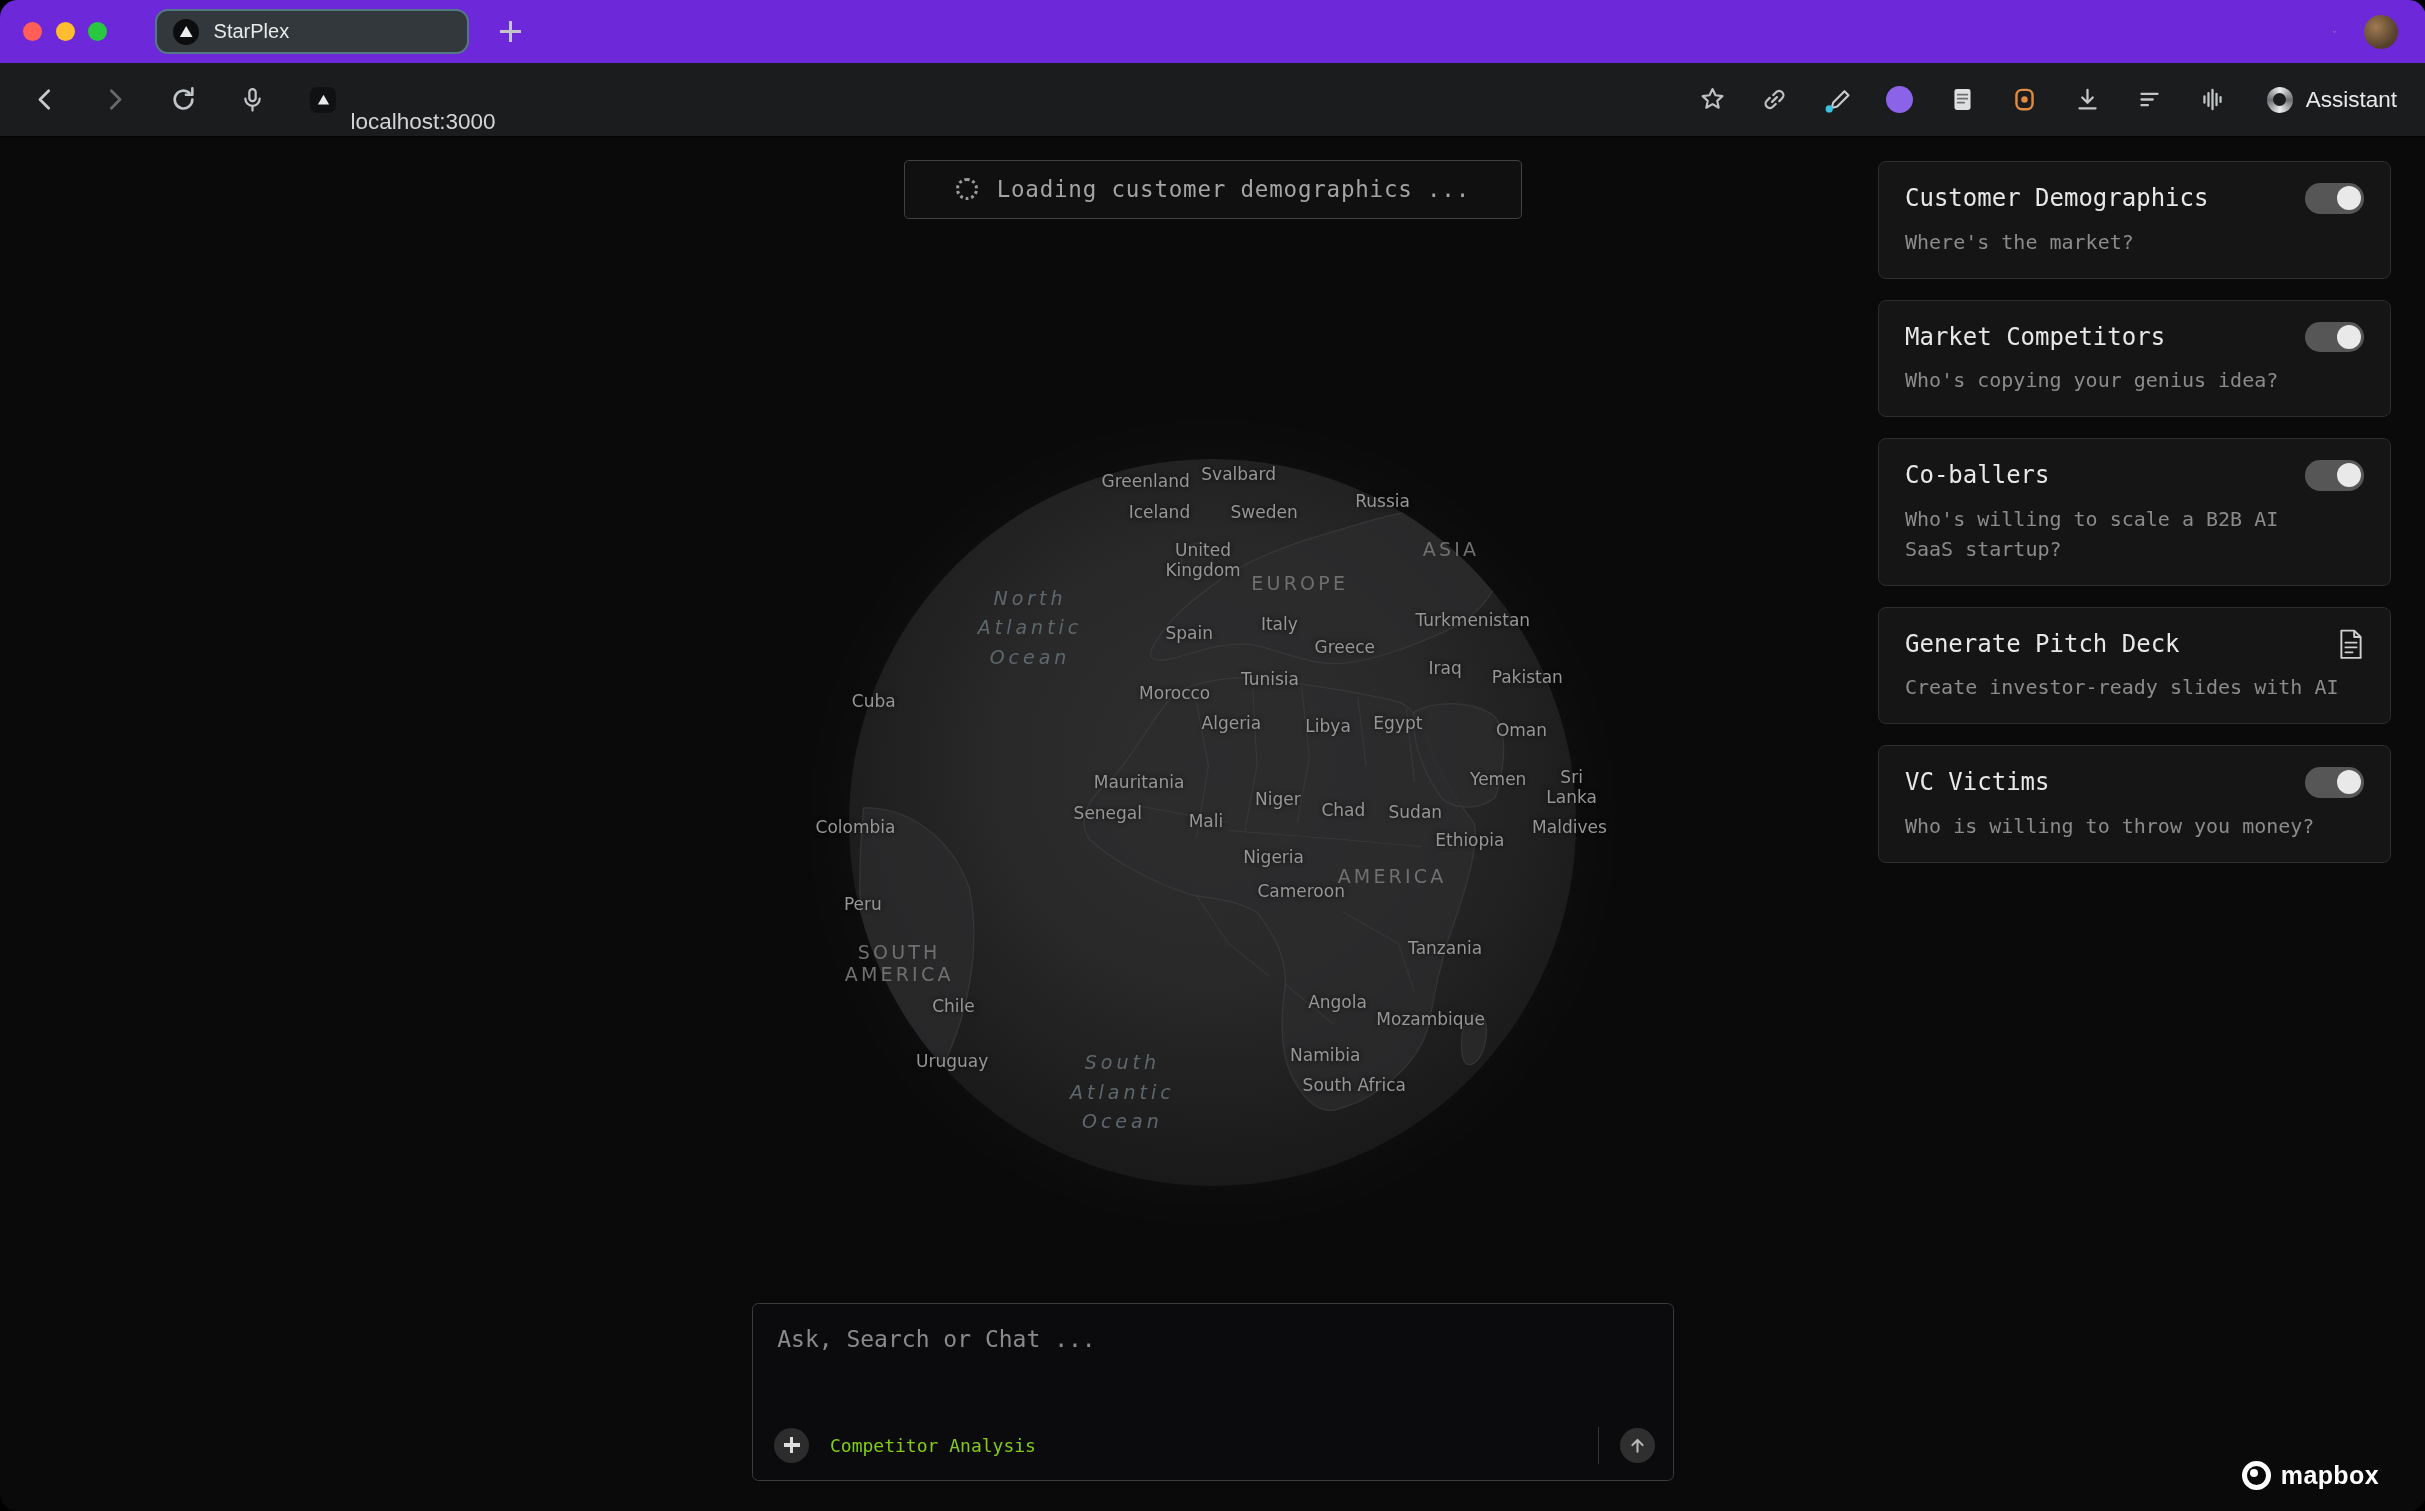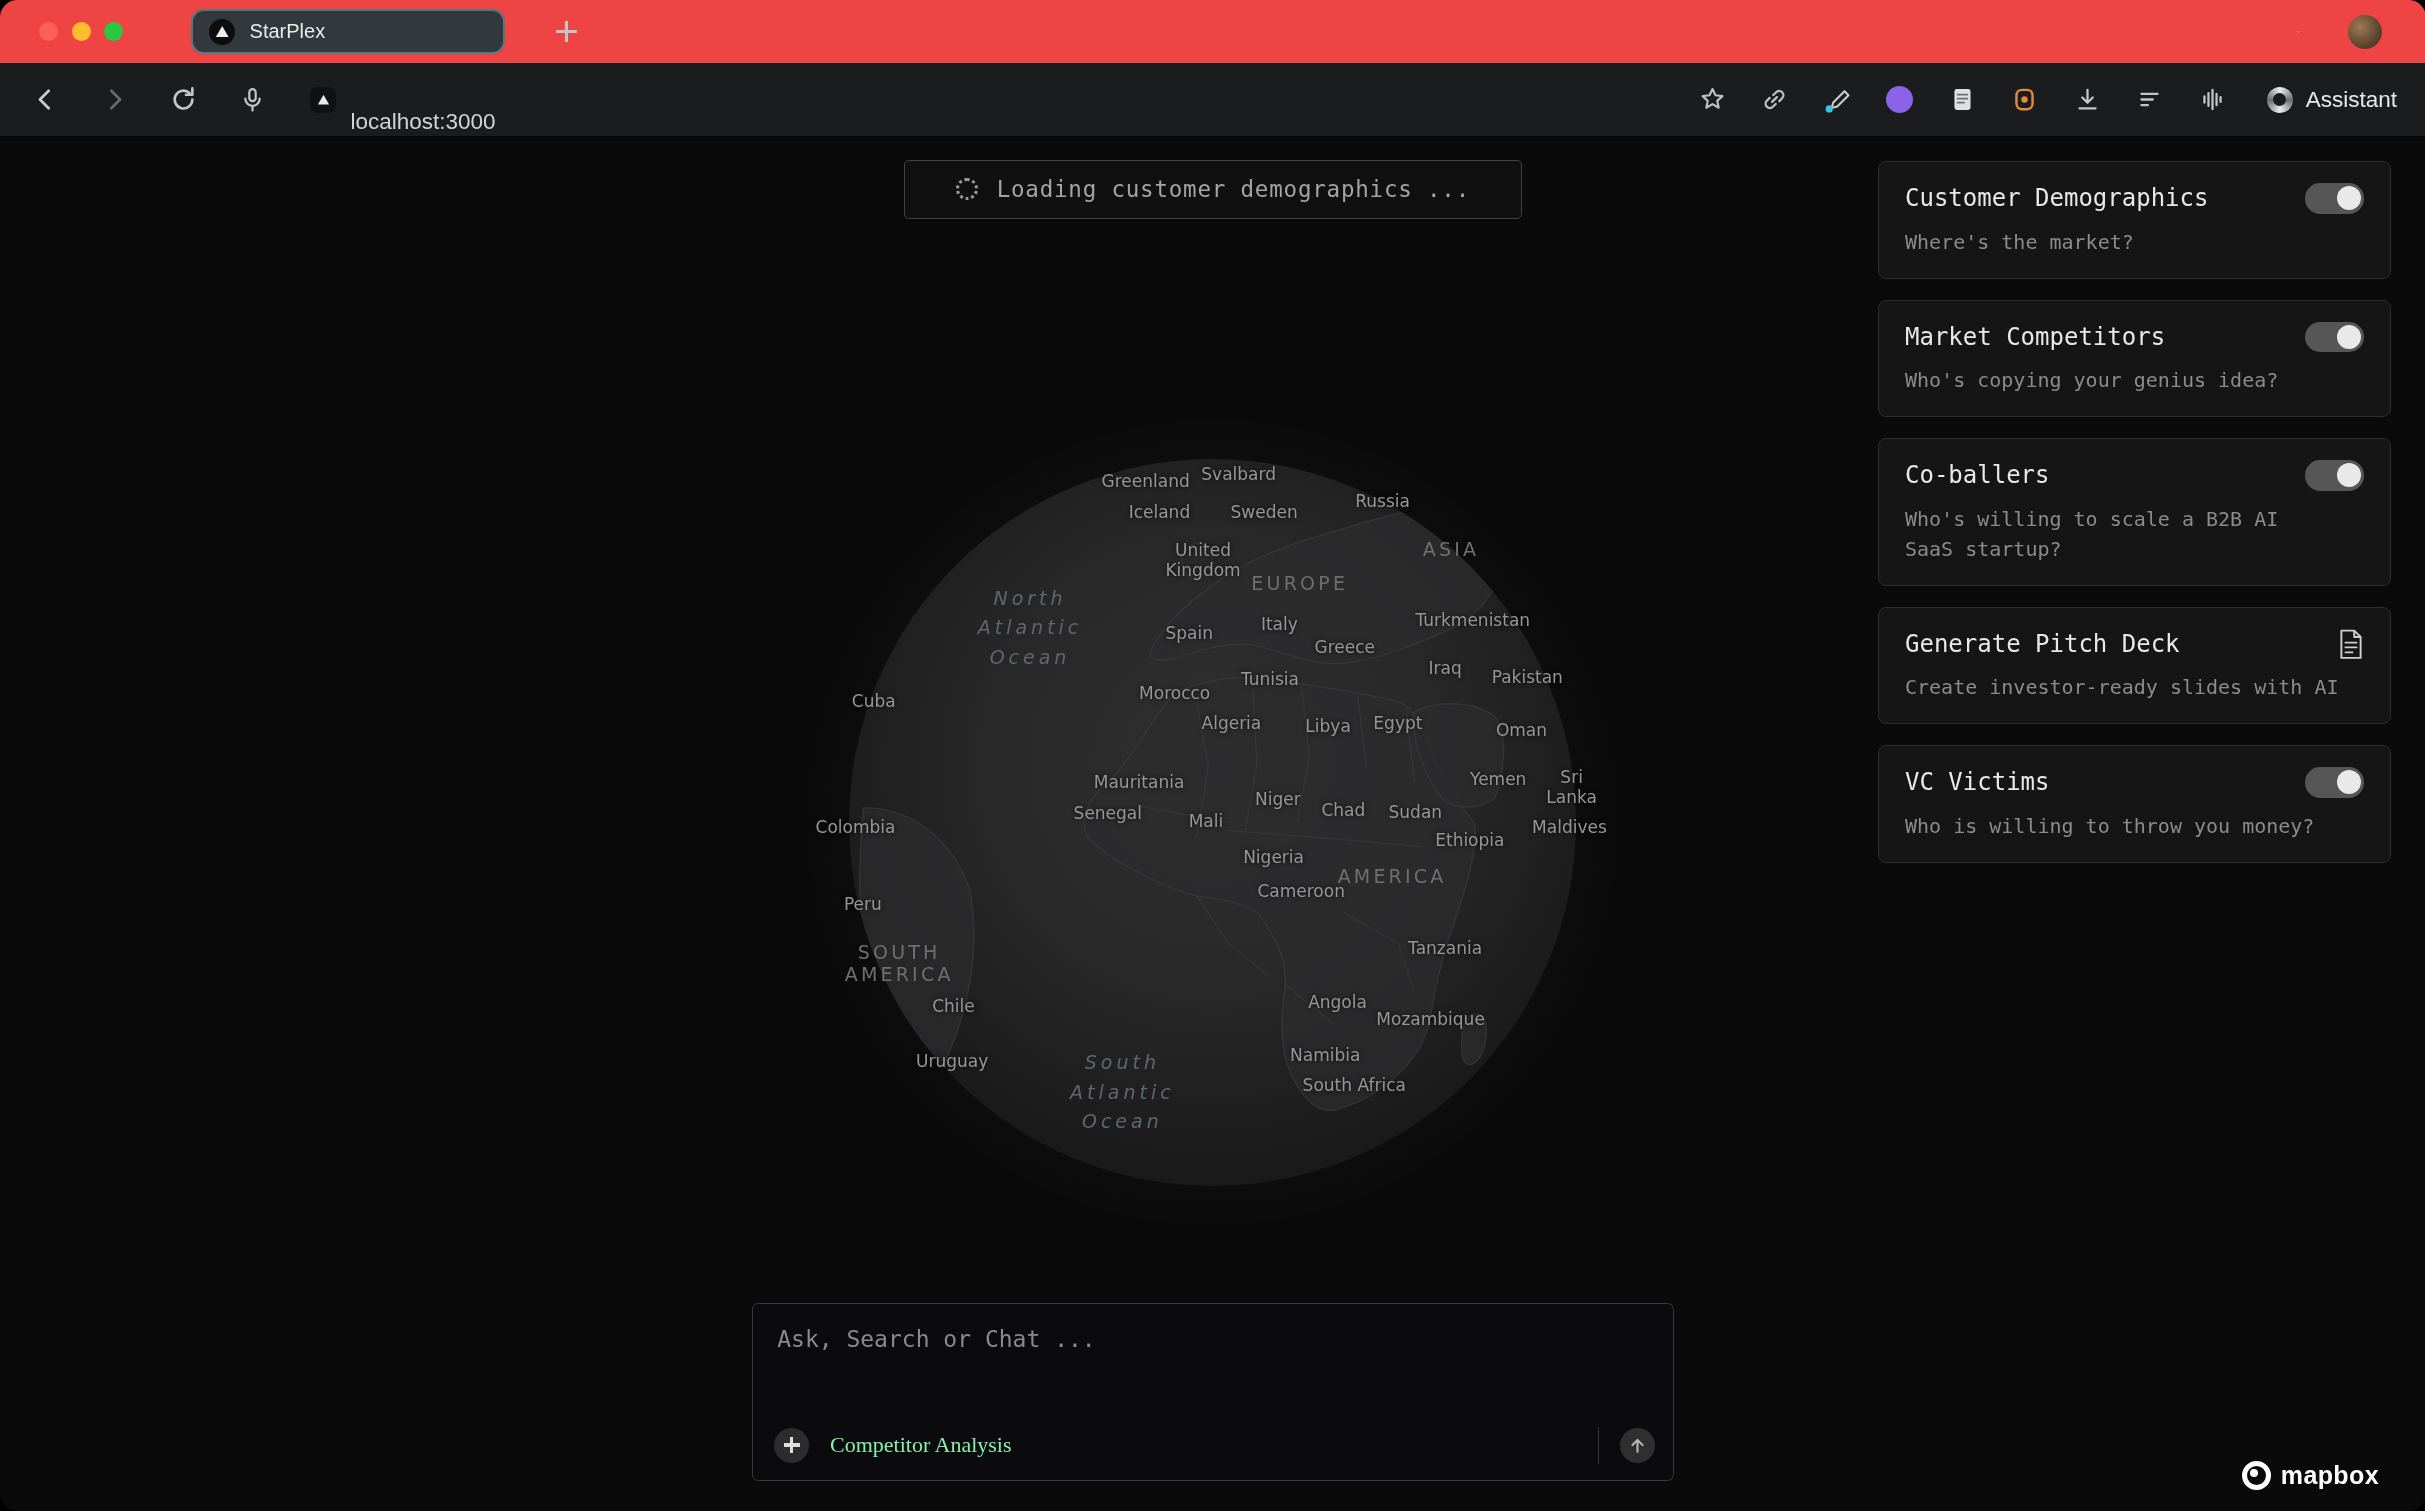--- a/index.html
+++ b/index.html
@@ -2,22 +2,22 @@
 <html style="font-size:13px"><head>
 <meta charset="utf-8">
 <style>
   * { margin:0; padding:0; box-sizing:border-box; }
   html,body { background:#000; width:2426px; height:1511px; overflow:hidden;
               font-family:"DejaVu Sans Mono", monospace; }
   .window { width:2426px; height:1511px; border-radius:17.6px; overflow:hidden;
             display:flex; flex-direction:column; background:#0b0b0c; }
 
   
-  .tabstrip { height:63px; background:#ef4444; display:flex; align-items:center;
-              padding:0 39px; flex:0 0 auto;gap:20px; }
+  .tabstrip { height:63px; background:#6d28d9; display:flex; align-items:center;
+              padding:0 23px; flex:0 0 auto; }
   .traffic { display:flex; gap:13.6px; align-items:center; }
   .light { width:19px; height:19px; border-radius:50%; }
   .light.red { background:#ff5f57; } .light.yellow { background:#febc2e; } .light.green { background:#28c840; }
 
   .tab { margin-left:48px; width:314px; height:45px; background:#33383c;
          border:2.4px solid #527884; border-radius:13px; display:flex; align-items:center;
          gap:14.4px; padding:0 16px; }
   .tab-favicon { width:26px; height:26px; border-radius:50%; background:#0c0d0e;
                  display:flex; align-items:center; justify-content:center; flex:0 0 auto; }
   .tab-title { font-family:"Liberation Sans", sans-serif; font-size:20px; color:#e9eaea;
@@ -94,21 +94,21 @@
                     padding:6.4px 3.2px; }
   .composer-input::placeholder { color:#8a8a8a; }
   .composer-row { position:absolute; left:21px; right:17.6px; bottom:16px;
                   display:flex; align-items:center; gap:21px; }
   .circle-btn { width:35px; height:35px; border-radius:50%; background:#2c2c2d;
                 display:flex; align-items:center; justify-content:center; flex:0 0 auto; }
   .circle-btn .plus-glyph:before, .circle-btn .plus-glyph:after { background:#dedede; }
   .circle-btn .plus-glyph { width:16px; height:16px; }
   .circle-btn .plus-glyph:before { left:6.4px; width:3.2px; height:16px; }
   .circle-btn .plus-glyph:after { top:6.4px; width:16px; height:3.2px; }
-  .chip-label { font-size:22px; color:#86efac;font-family:Liberation Serif, serif; }
+  .chip-label { font-size:18px; color:#84cc16; }
   .row-spacer { flex:1; }
   .v-div { width:1.6px; height:37px; background:#333436; }
   .send-btn { background:#2f2f30; }
 
   .mapbox-attr { position:absolute; right:47px; bottom:21px; display:flex; align-items:center; gap:9.6px; }
   .mapbox-logo { width:29px; height:29px; border-radius:50%; border:5.6px solid #fff; position:relative; }
   .mapbox-logo i { position:absolute; left:3.2px; top:3.2px; width:8px; height:8px; border-radius:50%; background:#fff; }
   .mapbox-word { font-family:"Liberation Sans", sans-serif; font-weight:bold; font-size:25px;
                  color:#fff; letter-spacing:0.4px; }
 </style>

